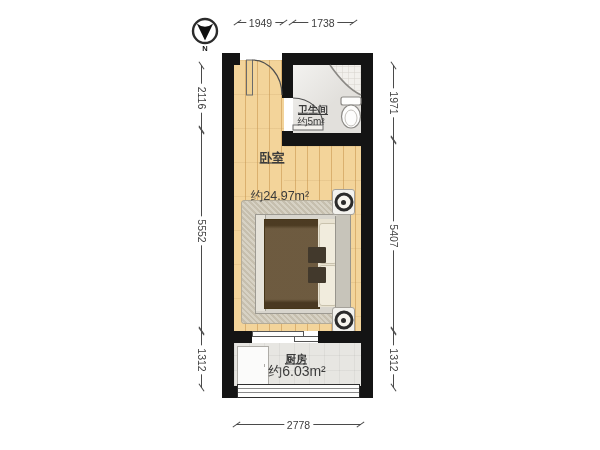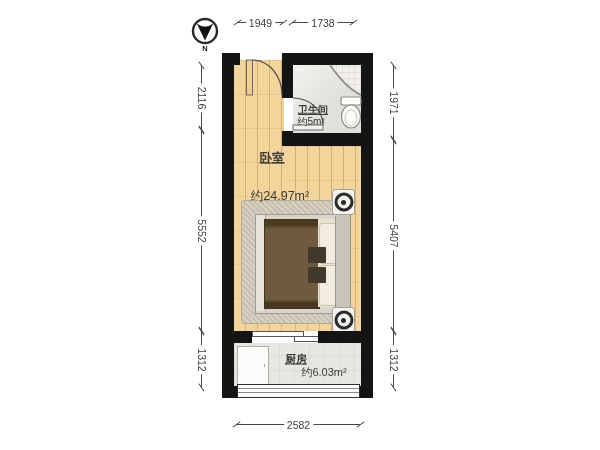--- a/index.html
+++ b/index.html
@@ -144,21 +144,21 @@
       <ellipse cx="351" cy="116.5" rx="9.5" ry="11.5" fill="#fdfdfc" stroke="#8b8985" stroke-width="1.2"></ellipse>
       <ellipse cx="351" cy="118" rx="6" ry="8" fill="none" stroke="#c5c2bd" stroke-width="1"></ellipse>
     </g>
   </svg>
 
   <div class="room-label room-name" style="left:272px;top:158px;font-size:12.5px;">卧室</div>
   <div class="room-label" style="left:280px;top:176px;font-size:12.5px;margin-top:20px;">约24.97m²</div>
   <div class="room-label room-name" style="left:313px;top:110px;font-size:10px;">卫生间</div>
   <div class="room-label" style="left:311px;top:122px;font-size:10px;">约5m²</div>
   <div class="room-label room-name" style="left:296px;top:359px;font-size:11px;">厨房</div>
-  <div class="room-label" style="left:297px;top:372px;font-size:11px;margin-left:27px;">约6.03m²</div>
+  <div class="room-label" style="left:297px;top:372px;font-size:14px;">约6.03m²</div>
 
   <div class="hdim" style="left:237px;top:22px;width:47px;">
     <span class="dimlabel">1949</span>
   </div>
   <div class="hdim" style="left:292px;top:22px;width:62px;">
     <span class="dimlabel">1738</span>
   </div>
 
   <div class="vdim" style="left:201px;top:65px;height:65px;">
     <span class="dimlabel">2116</span>
@@ -174,16 +174,16 @@
     <span class="dimlabel">1971</span>
   </div>
   <div class="vdim" style="left:393px;top:140px;height:191px;">
     <span class="dimlabel">5407</span>
   </div>
   <div class="vdim" style="left:393px;top:331px;height:57px;">
     <span class="dimlabel">1312</span>
   </div>
 
   <div class="hdim" style="left:236px;top:424px;width:125px;">
-    <span class="dimlabel">2582</span>
+    <span class="dimlabel">2778</span>
   </div>
 
 </div>
 
 </body></html>

